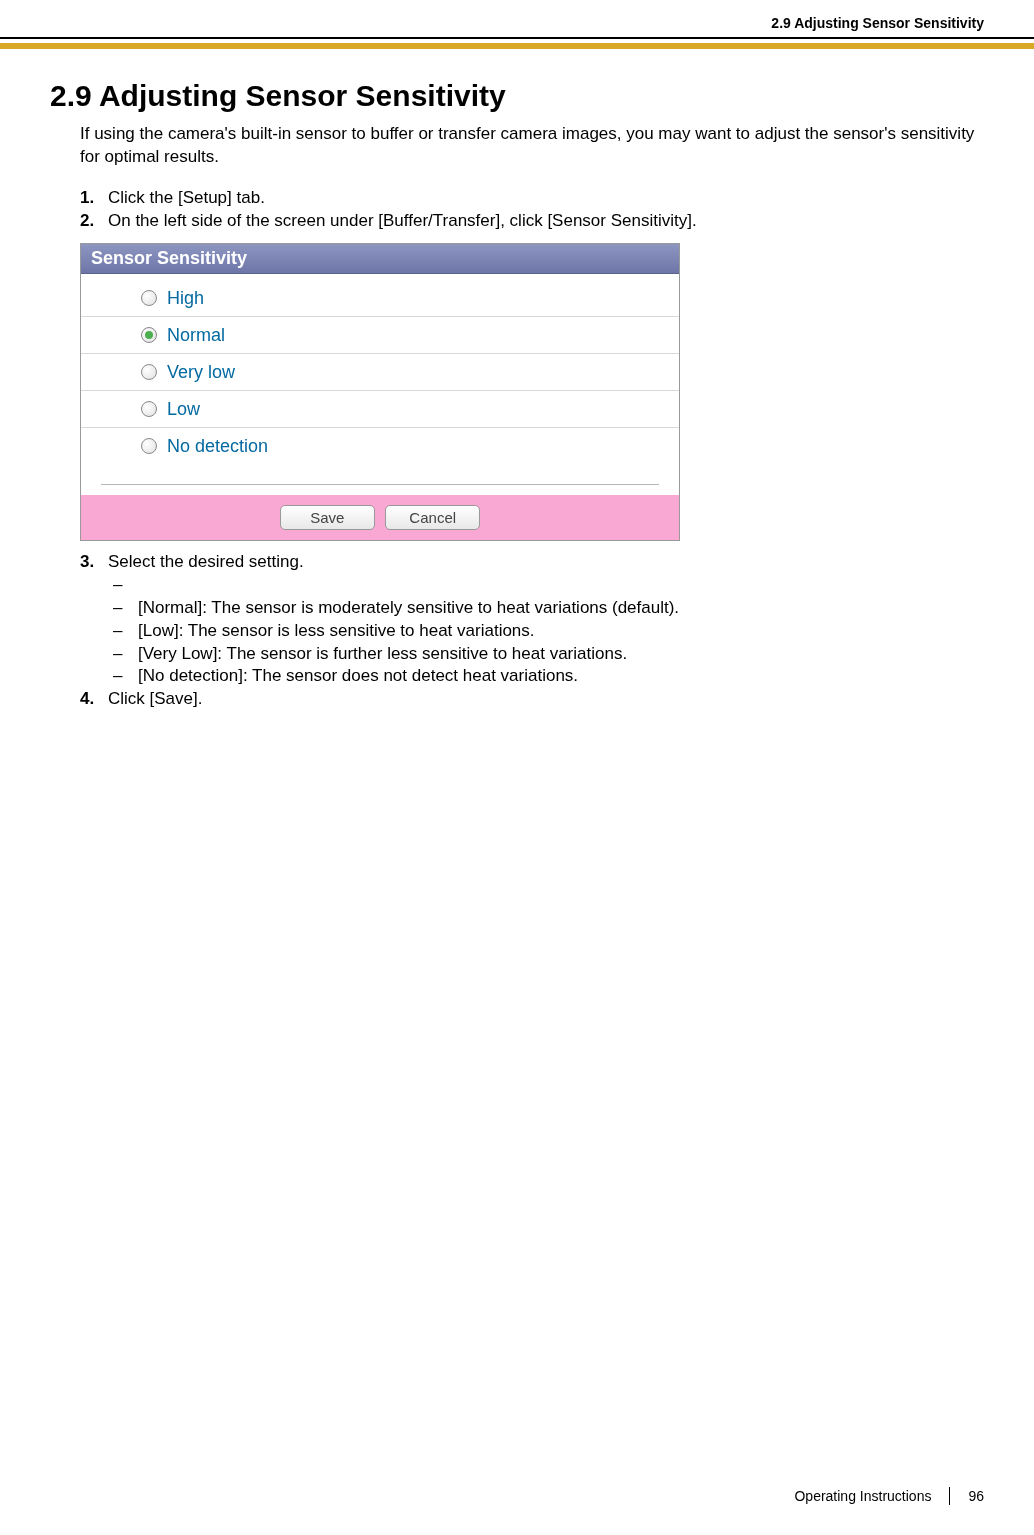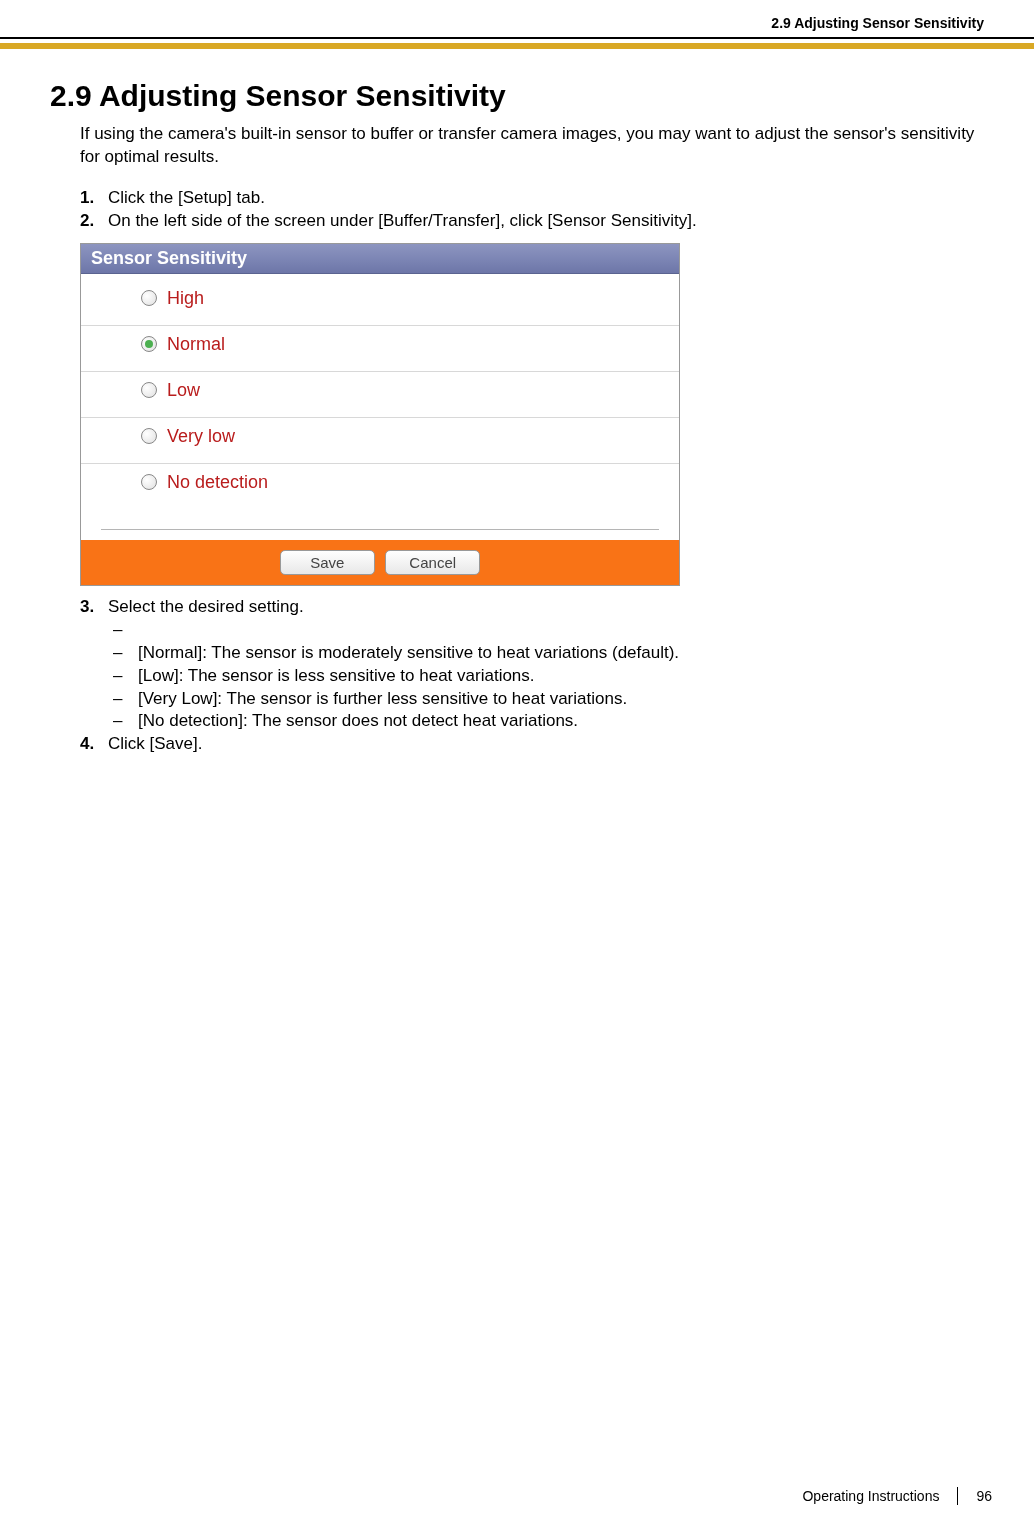--- a/index.html
+++ b/index.html
@@ -78,24 +78,24 @@
       font-size: 18px;
       padding: 4px 10px;
       border-bottom: 1px solid #5a6390;
     }
     .options-area {
       padding: 6px 0 20px 0;
     }
     .radio-row {
       display: flex;
       align-items: center;
-      padding: 8px 0 16px 60px;
+      padding: 8px 0 7px 60px;
       border-bottom: 1px solid #d8d8d8;
       font-size: 18px;
-      color: #b91c1c;
+      color: #0369a1;
     }
     .radio-row:last-child {
       border-bottom: none;
     }
     .radio-circle {
       width: 16px;
       height: 16px;
       border-radius: 50%;
       border: 1px solid #888888;
       background: radial-gradient(circle at 35% 35%, #ffffff, #e0e0e0);
@@ -111,21 +111,21 @@
       background: #4caf50;
       border-radius: 50%;
       top: 3px;
       left: 3px;
     }
     .hr-underline {
       border-top: 1px solid #b5b5b5;
       margin: 0 20px 10px 20px;
     }
     .button-bar {
-      background: #f97316;
+      background: #f9a8d4;
       padding: 10px;
       text-align: center;
     }
     .ui-button {
       display: inline-block;
       background: linear-gradient(to bottom, #ffffff, #e8e8e8);
       border: 1px solid #999999;
       border-radius: 5px;
       padding: 3px 0;
       width: 95px;
@@ -144,21 +144,21 @@
       line-height: 1.35;
     }
     .sub-dash {
       min-width: 30px;
       text-align: left;
       padding-left: 5px;
     }
     .footer {
       position: absolute;
       bottom: 30px;
-      right: 42px;
+      right: 50px;
       font-size: 14px;
       display: flex;
       align-items: center;
     }
     .footer-divider {
       border-left: 1px solid #000000;
       height: 18px;
       margin: 0 18px;
     }
   </style>
@@ -192,25 +192,25 @@
       <div class="radio-row">
         <span class="radio-circle"></span>
         <span>High</span>
       </div>
       <div class="radio-row">
         <span class="radio-circle selected"></span>
         <span>Normal</span>
       </div>
       <div class="radio-row">
         <span class="radio-circle"></span>
+        <span>Very low</span>
+      </div>
+      <div class="radio-row">
+        <span class="radio-circle"></span>
         <span>Low</span>
-      </div>
-      <div class="radio-row">
-        <span class="radio-circle"></span>
-        <span>Very low</span>
       </div>
       <div class="radio-row">
         <span class="radio-circle"></span>
         <span>No detection</span>
       </div>
     </div>
     <div class="hr-underline"></div>
     <div class="button-bar">
       <span class="ui-button">Save</span>
       <span class="ui-button">Cancel</span>

